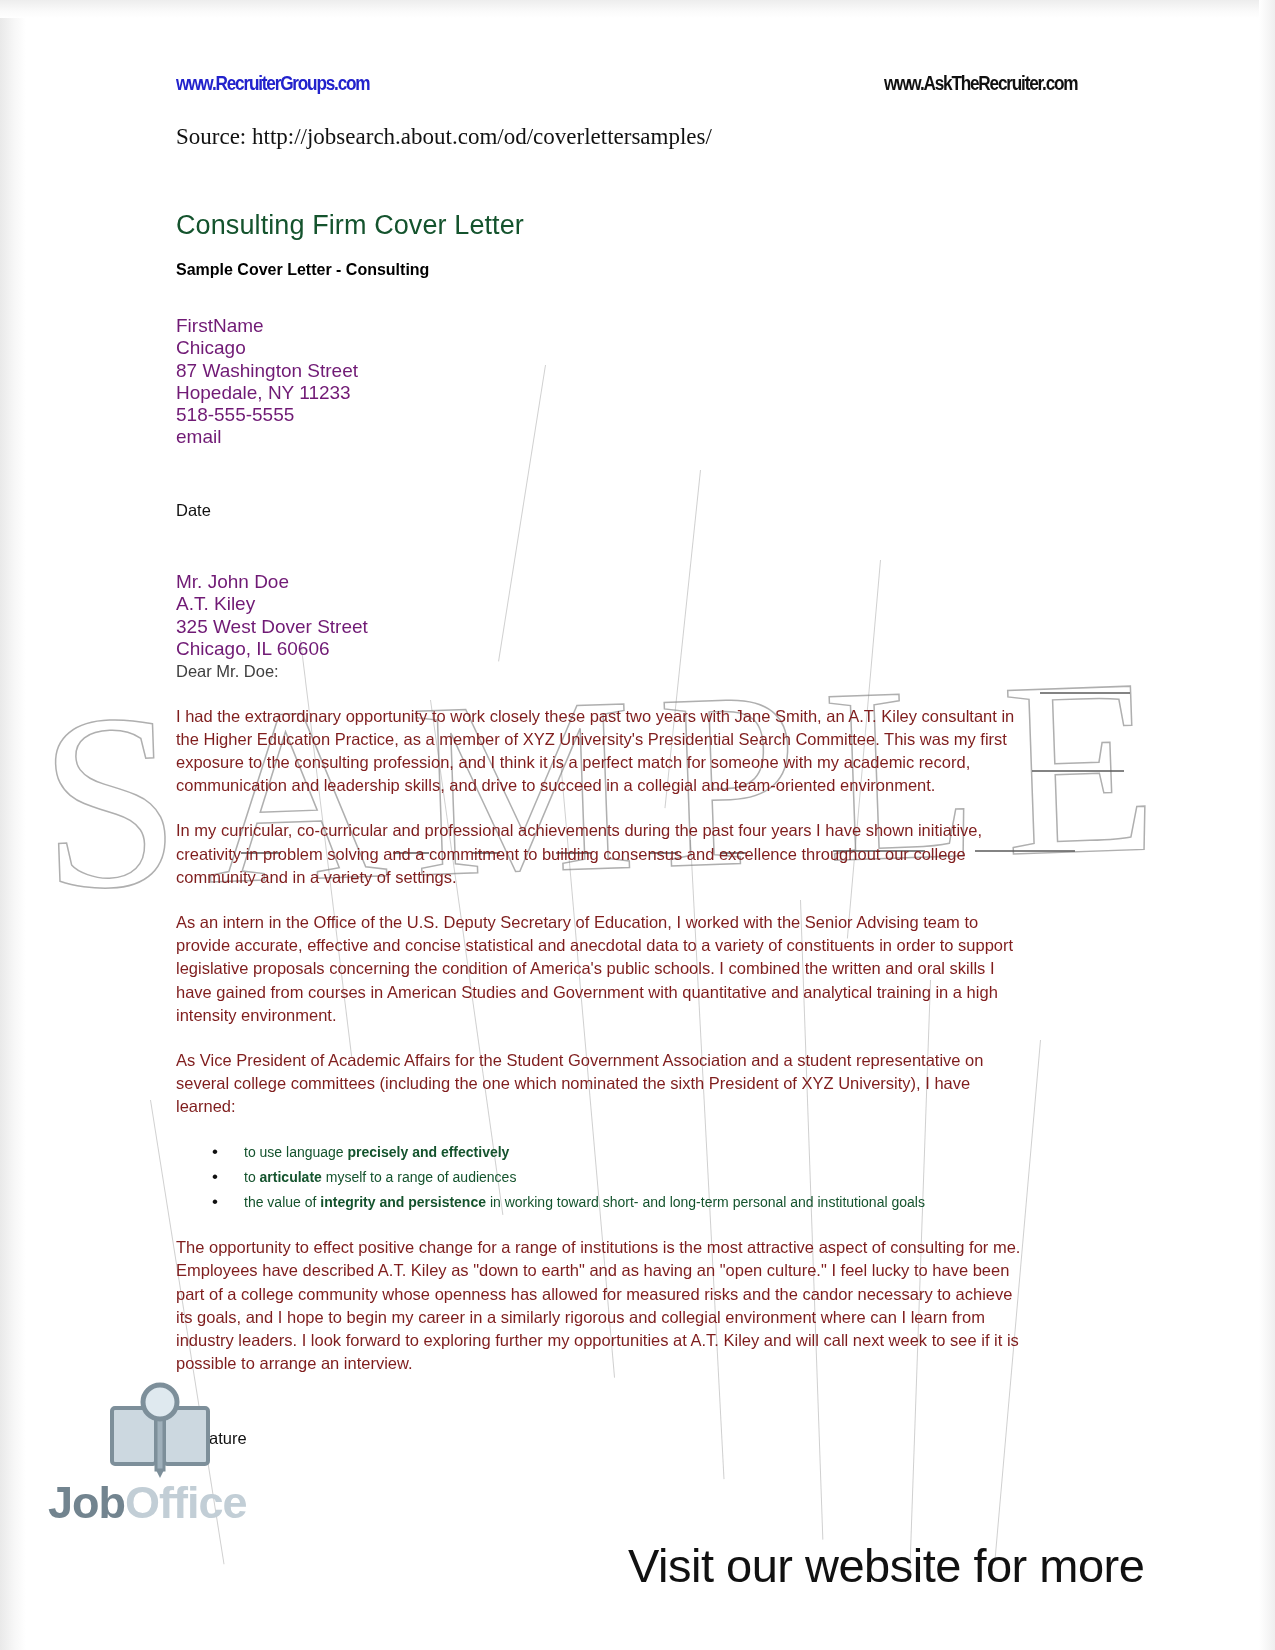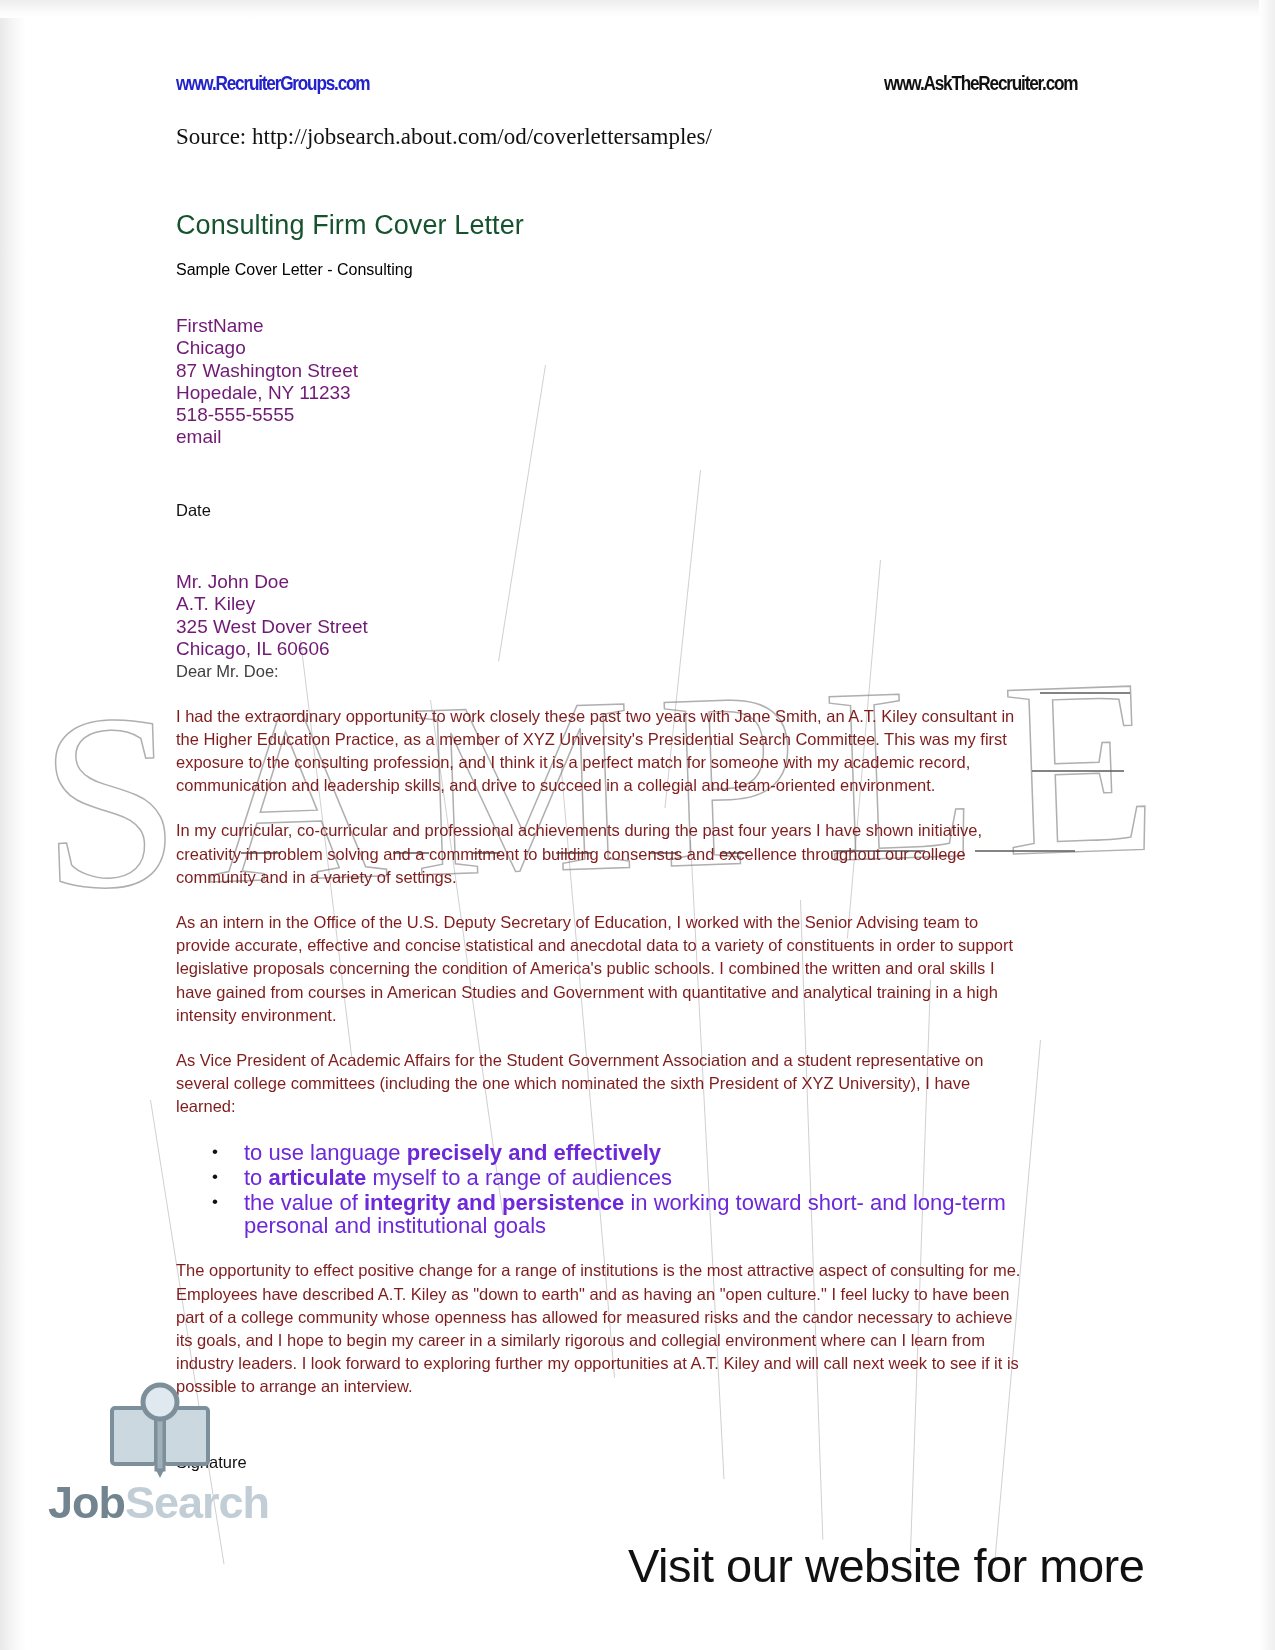--- a/index.html
+++ b/index.html
@@ -113,21 +113,21 @@
 
   .doc-title {
     font-size: 27px;
     font-weight: normal;
     color: #14532d;
     margin: 0 0 20px 0;
     letter-spacing: 0.1px;
   }
   .doc-subtitle {
     font-size: 16px;
-    font-weight: normal;
+    font-weight: bold;
     color: #000000;
     margin: 0 0 36px 0;
   }
 
   .addr-block {
     font-size: 19px;
     line-height: 22.3px;
     color: #701a75;
     margin: 0;
   }
@@ -158,23 +158,23 @@
     margin: 0 0 22px 0;
   }
 
   ul.skills {
     list-style: none;
     margin: 0 0 22px 0;
     padding: 0 0 0 36px;
   }
   ul.skills li {
     position: relative;
-    font-size: 22px;
+    font-size: 14px;
     line-height: 23.2px;
-    color: #6d28d9;
+    color: #14532d;
     padding-left: 32px;
     margin-bottom: 2px;
   }
   ul.skills li::before {
     content: "\2022";
     position: absolute;
     left: 0;
     top: -1px;
     font-size: 17px;
     color: #111111;
@@ -340,19 +340,19 @@
         <rect x="8" y="26" width="44" height="56" rx="3" fill="#ccd8e0" stroke="#7d8f9a" stroke-width="4"></rect>
         <rect x="60" y="26" width="44" height="56" rx="3" fill="#ccd8e0" stroke="#7d8f9a" stroke-width="4"></rect>
 
         <rect x="52" y="22" width="8" height="66" fill="#9fb0bb" stroke="#7d8f9a" stroke-width="3"></rect>
         <polygon points="52,88 60,88 56,96" fill="#7d8f9a"></polygon>
 
         <circle cx="56" cy="20" r="17" fill="#dfe9ef" stroke="#7d8f9a" stroke-width="5"></circle>
       </svg>
     </div>
     <div class="logo-text">
-      <span class="job">Job</span><span class="search">Search</span>
+      <span class="job">Job</span><span class="search">Office</span>
     </div>
   </div>
 
   <div class="bottom-banner">Visit our website for more</div>
 
 </div>
 
 </body></html>

